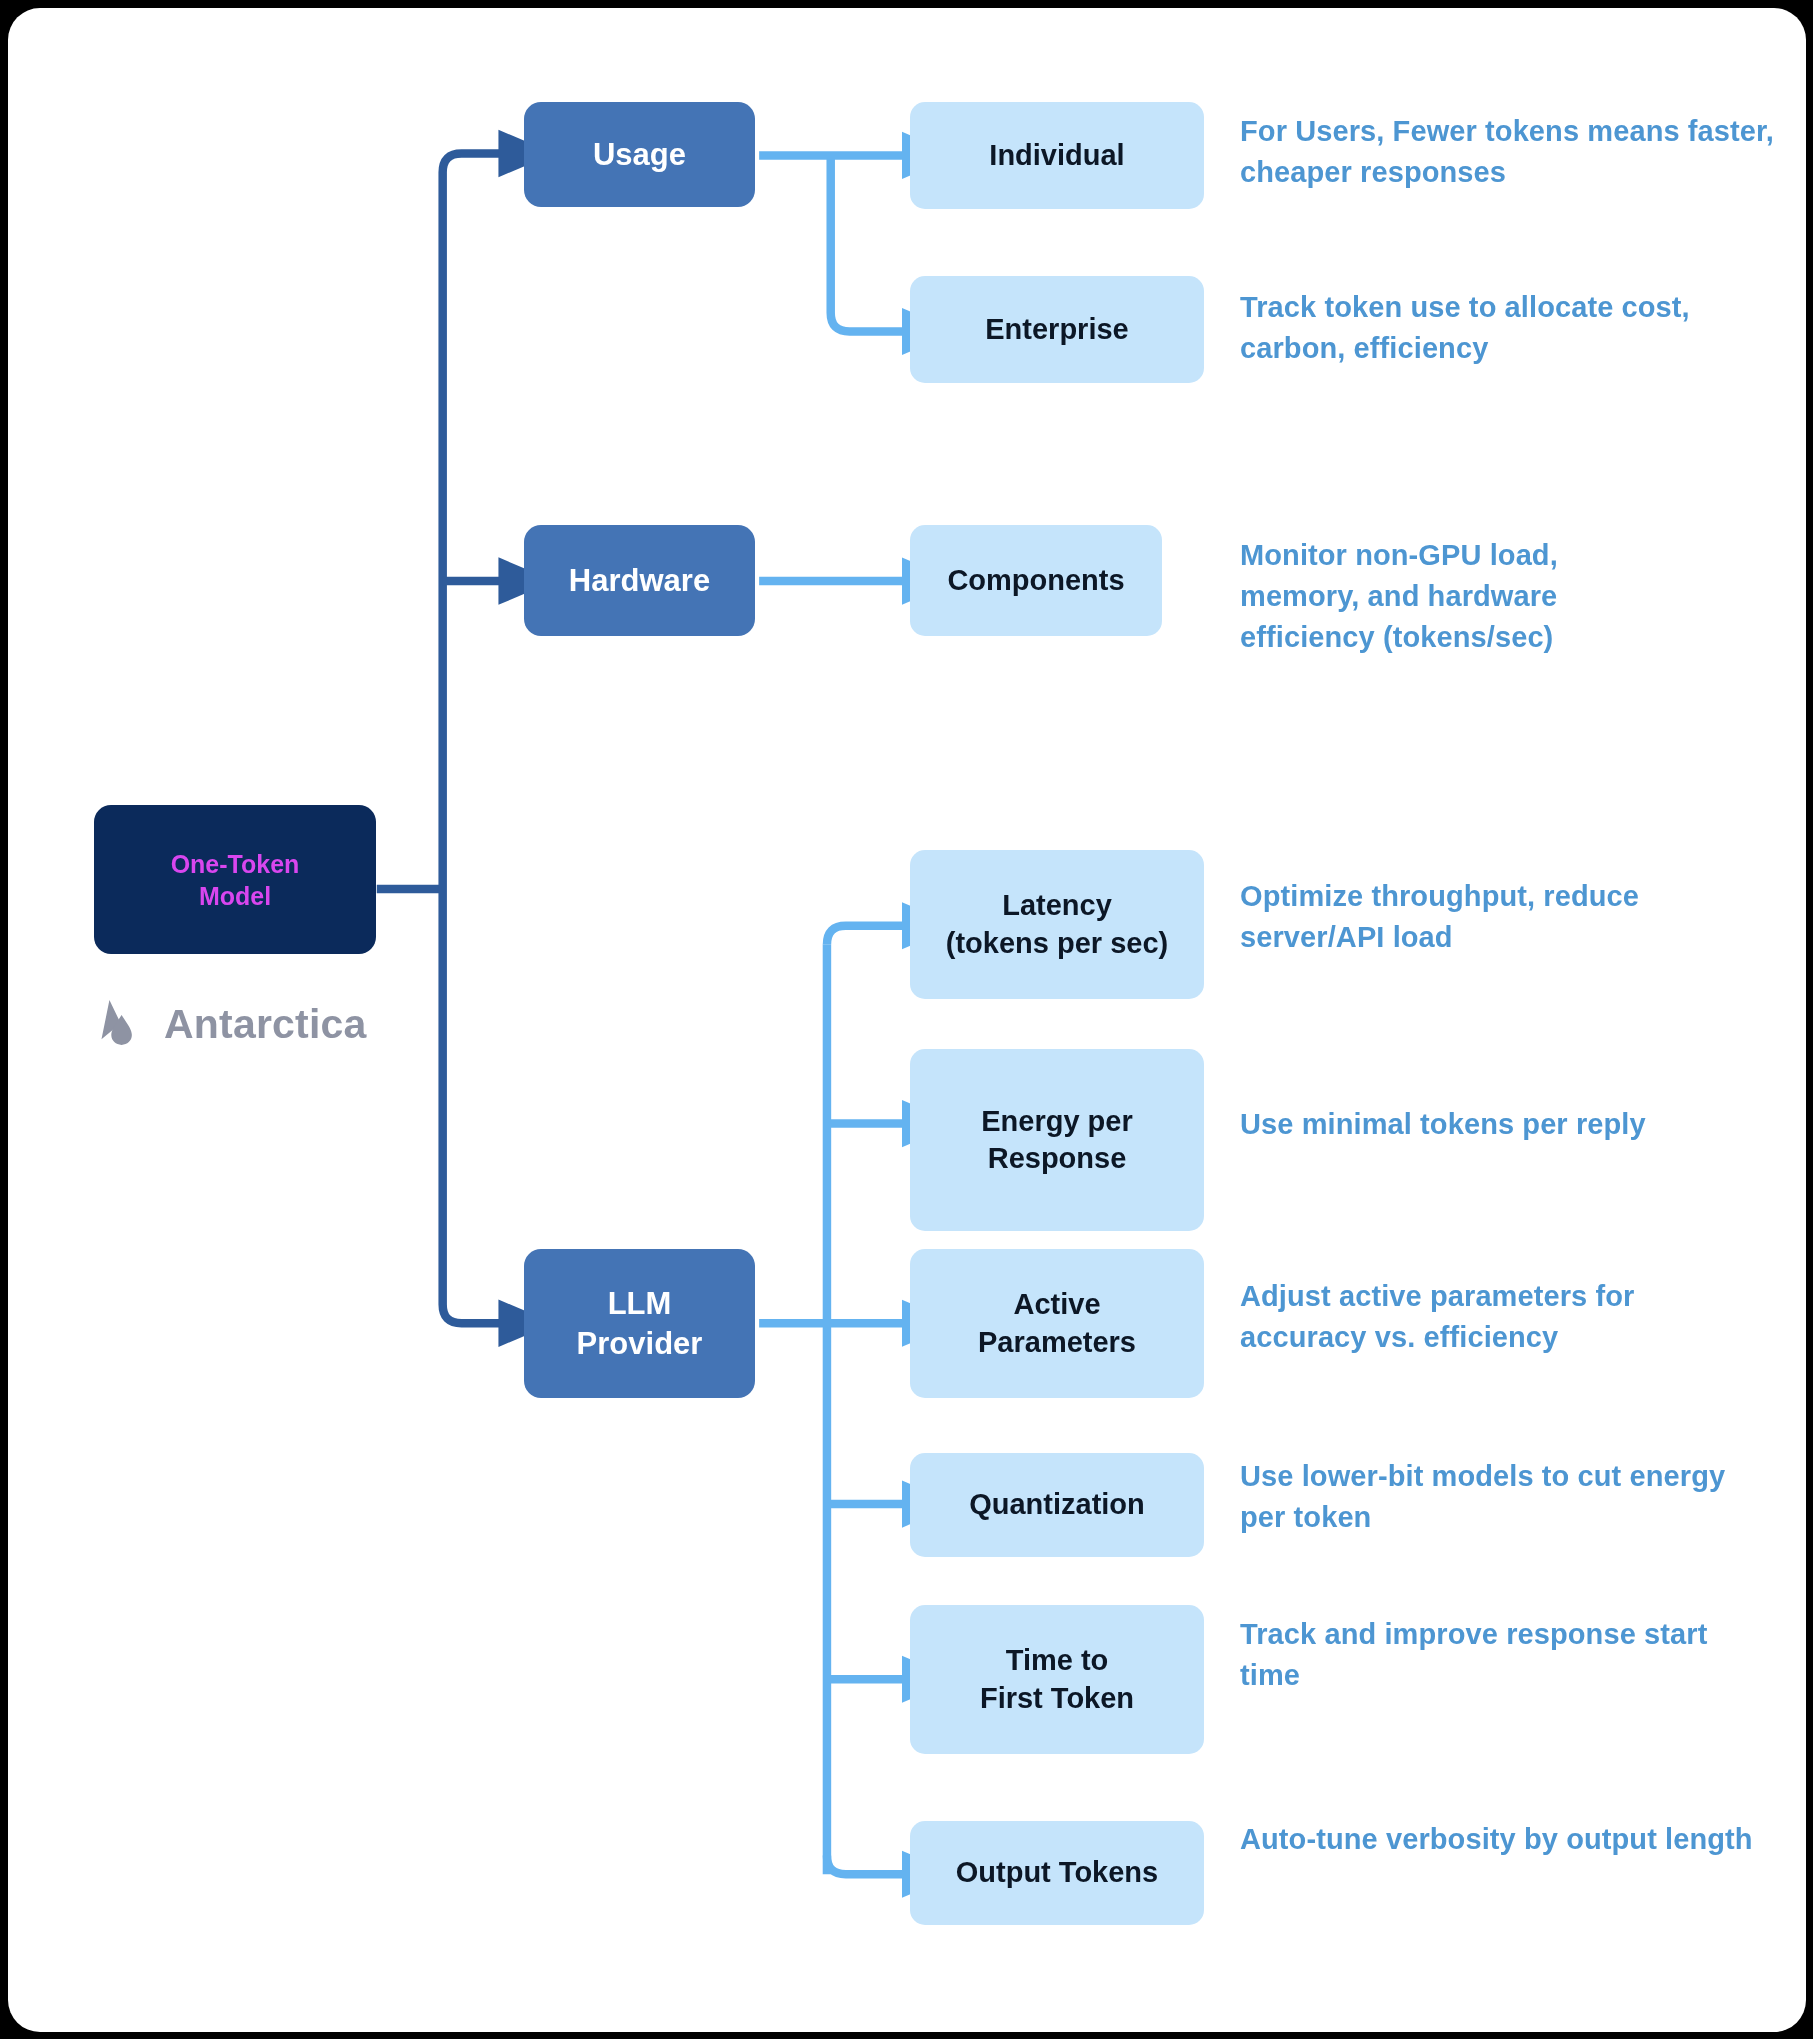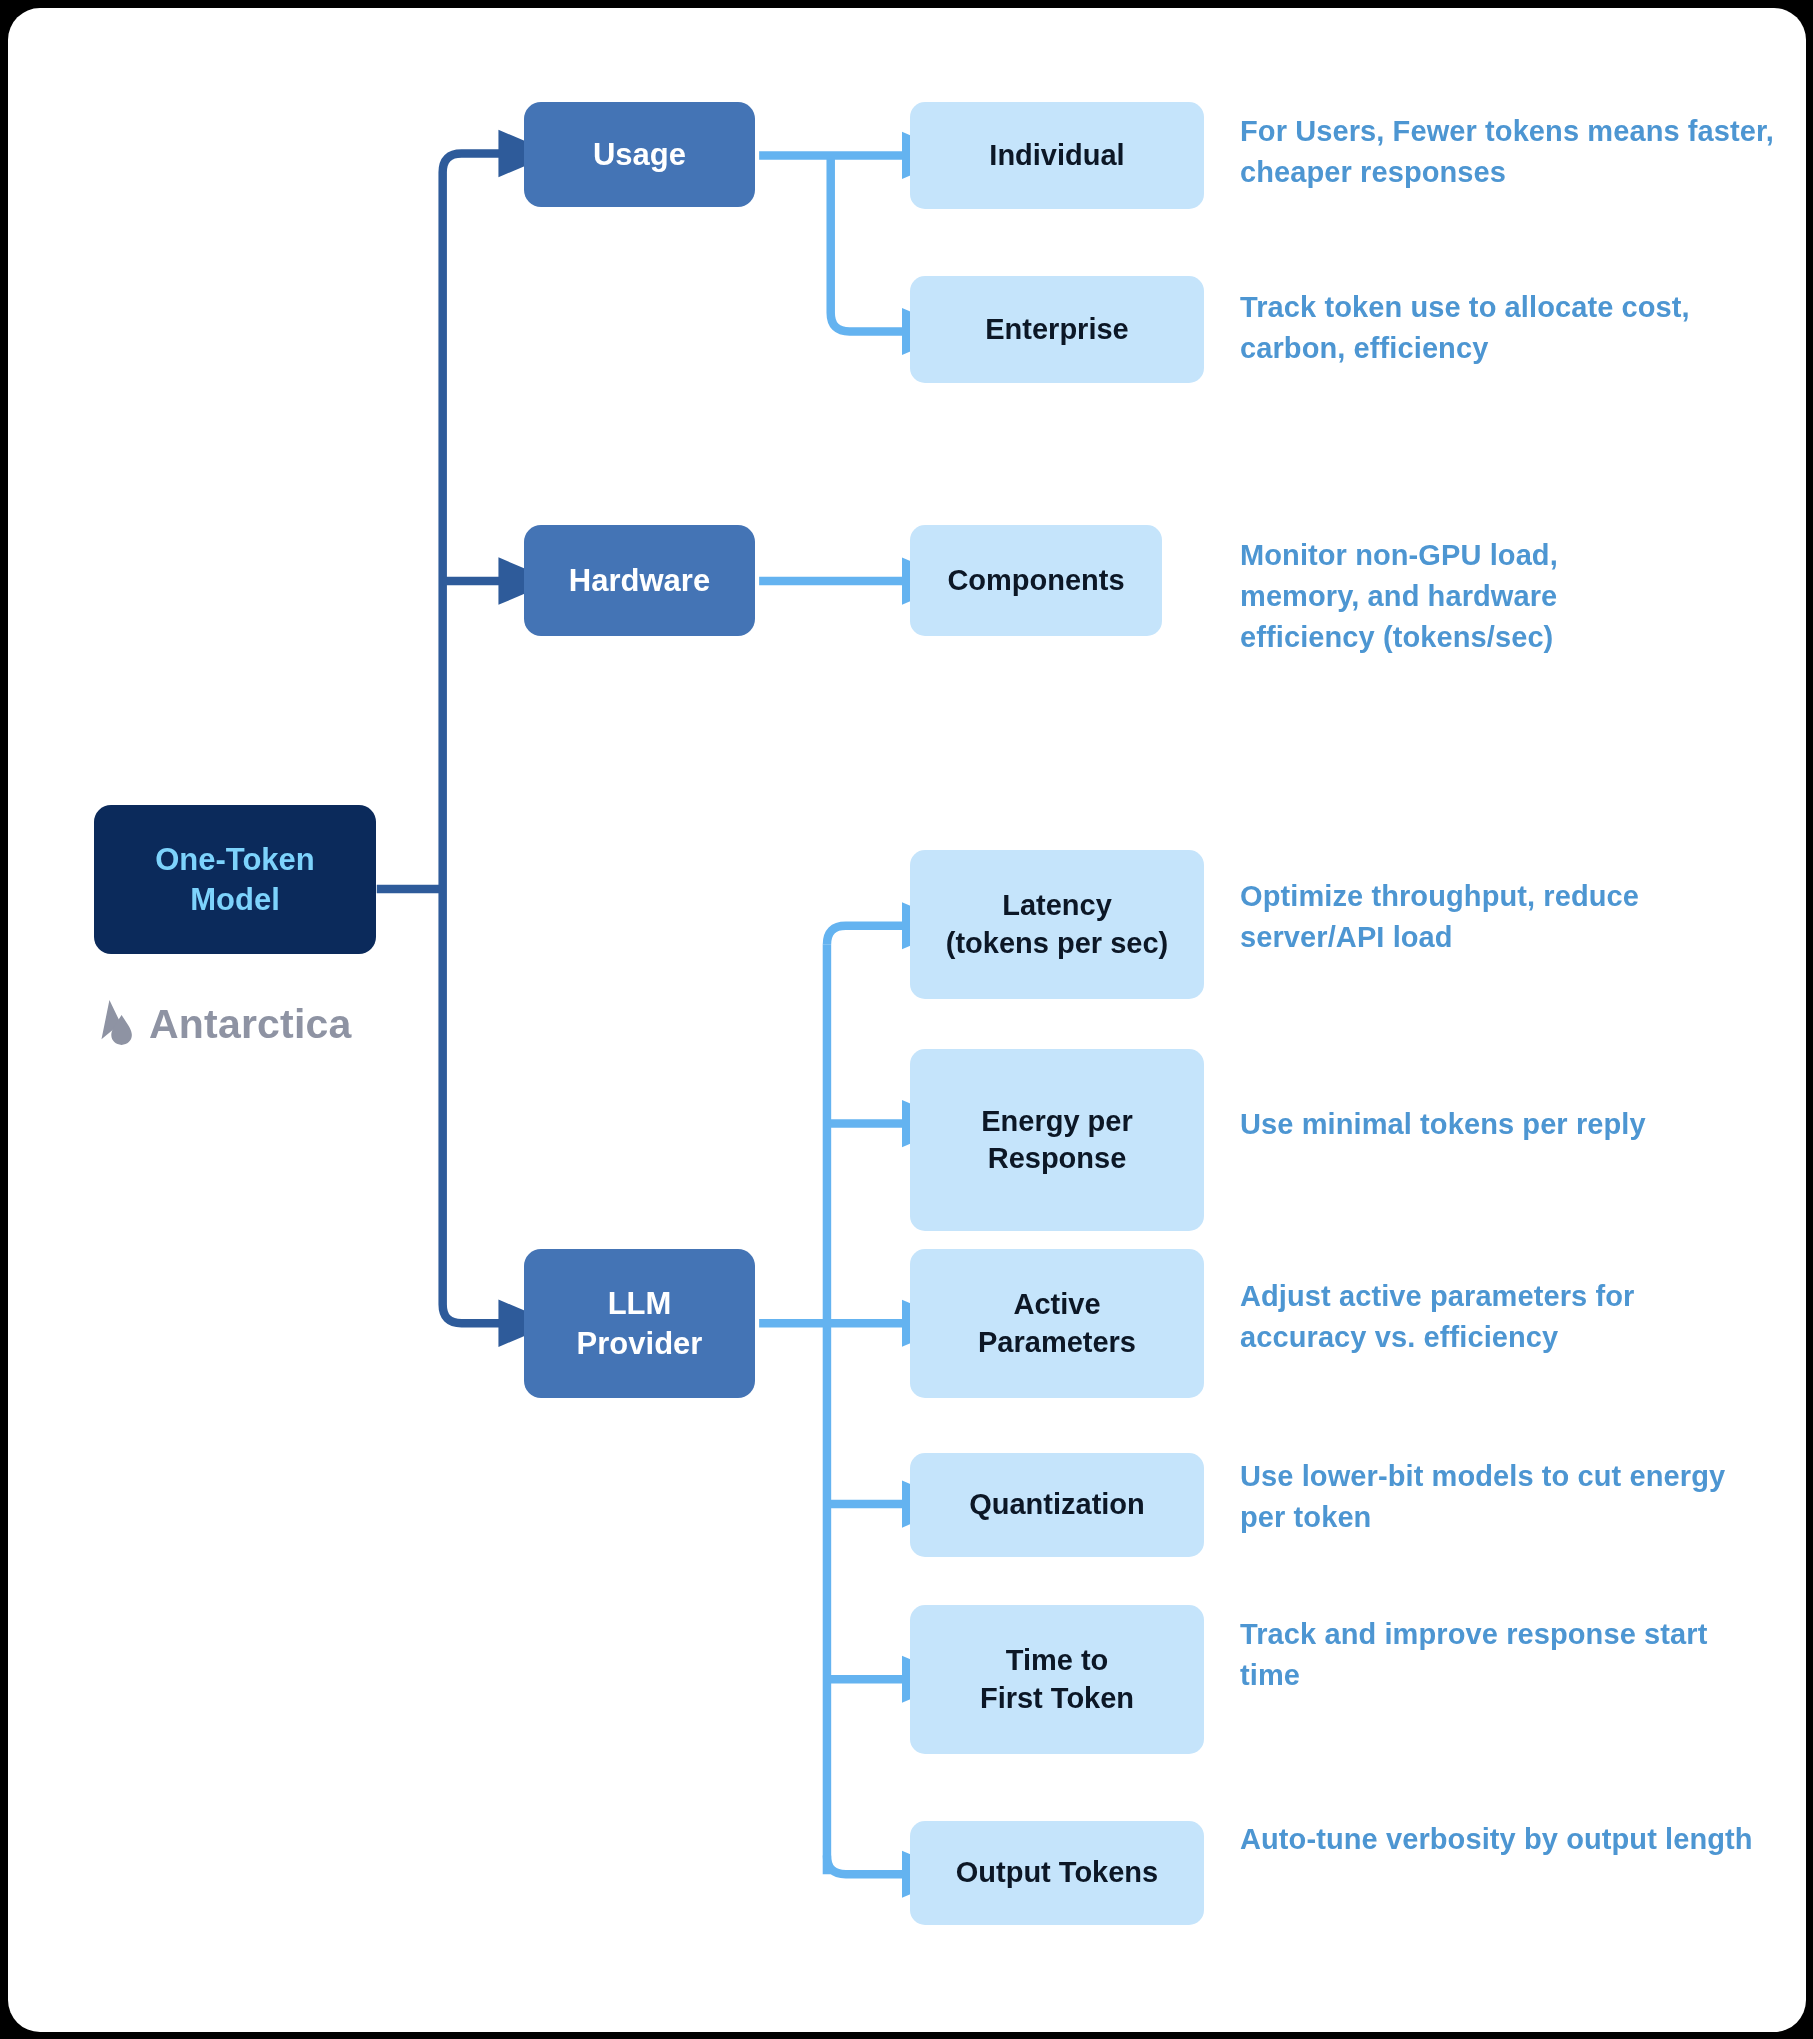--- a/index.html
+++ b/index.html
@@ -41,22 +41,22 @@
     display: flex;
     align-items: center;
     justify-content: center;
     text-align: center;
     line-height: 1.28;
     border-radius: 17px;
     padding: 3.8px 9.4px;
   }
   .node-root {
     background: #0b2a5b;
-    color: #7dd3fc;
-    font-size: 31px;
+    color: #d946ef;
+    font-size: 25px;
     font-weight: 700;
     border-radius: 17px;
   }
   .node-mid {
     background: #4474b5;
     color: #ffffff;
     font-size: 31px;
     font-weight: 600;
     border-radius: 17px;
   }
@@ -74,21 +74,21 @@
     font-weight: 600;
     line-height: 1.42;
     letter-spacing: 0.1px;
   }
   .brand {
     position: absolute;
     left: 94px;
     top: 998px;
     display: flex;
     align-items: center;
-    gap: 12px;
+    gap: 27px;
   }
   .brand-text {
     color: #8e93a3;
     font-size: 41px;
     font-weight: 600;
     letter-spacing: 0.2px;
   }
 </style>
 </head>
 <body>

